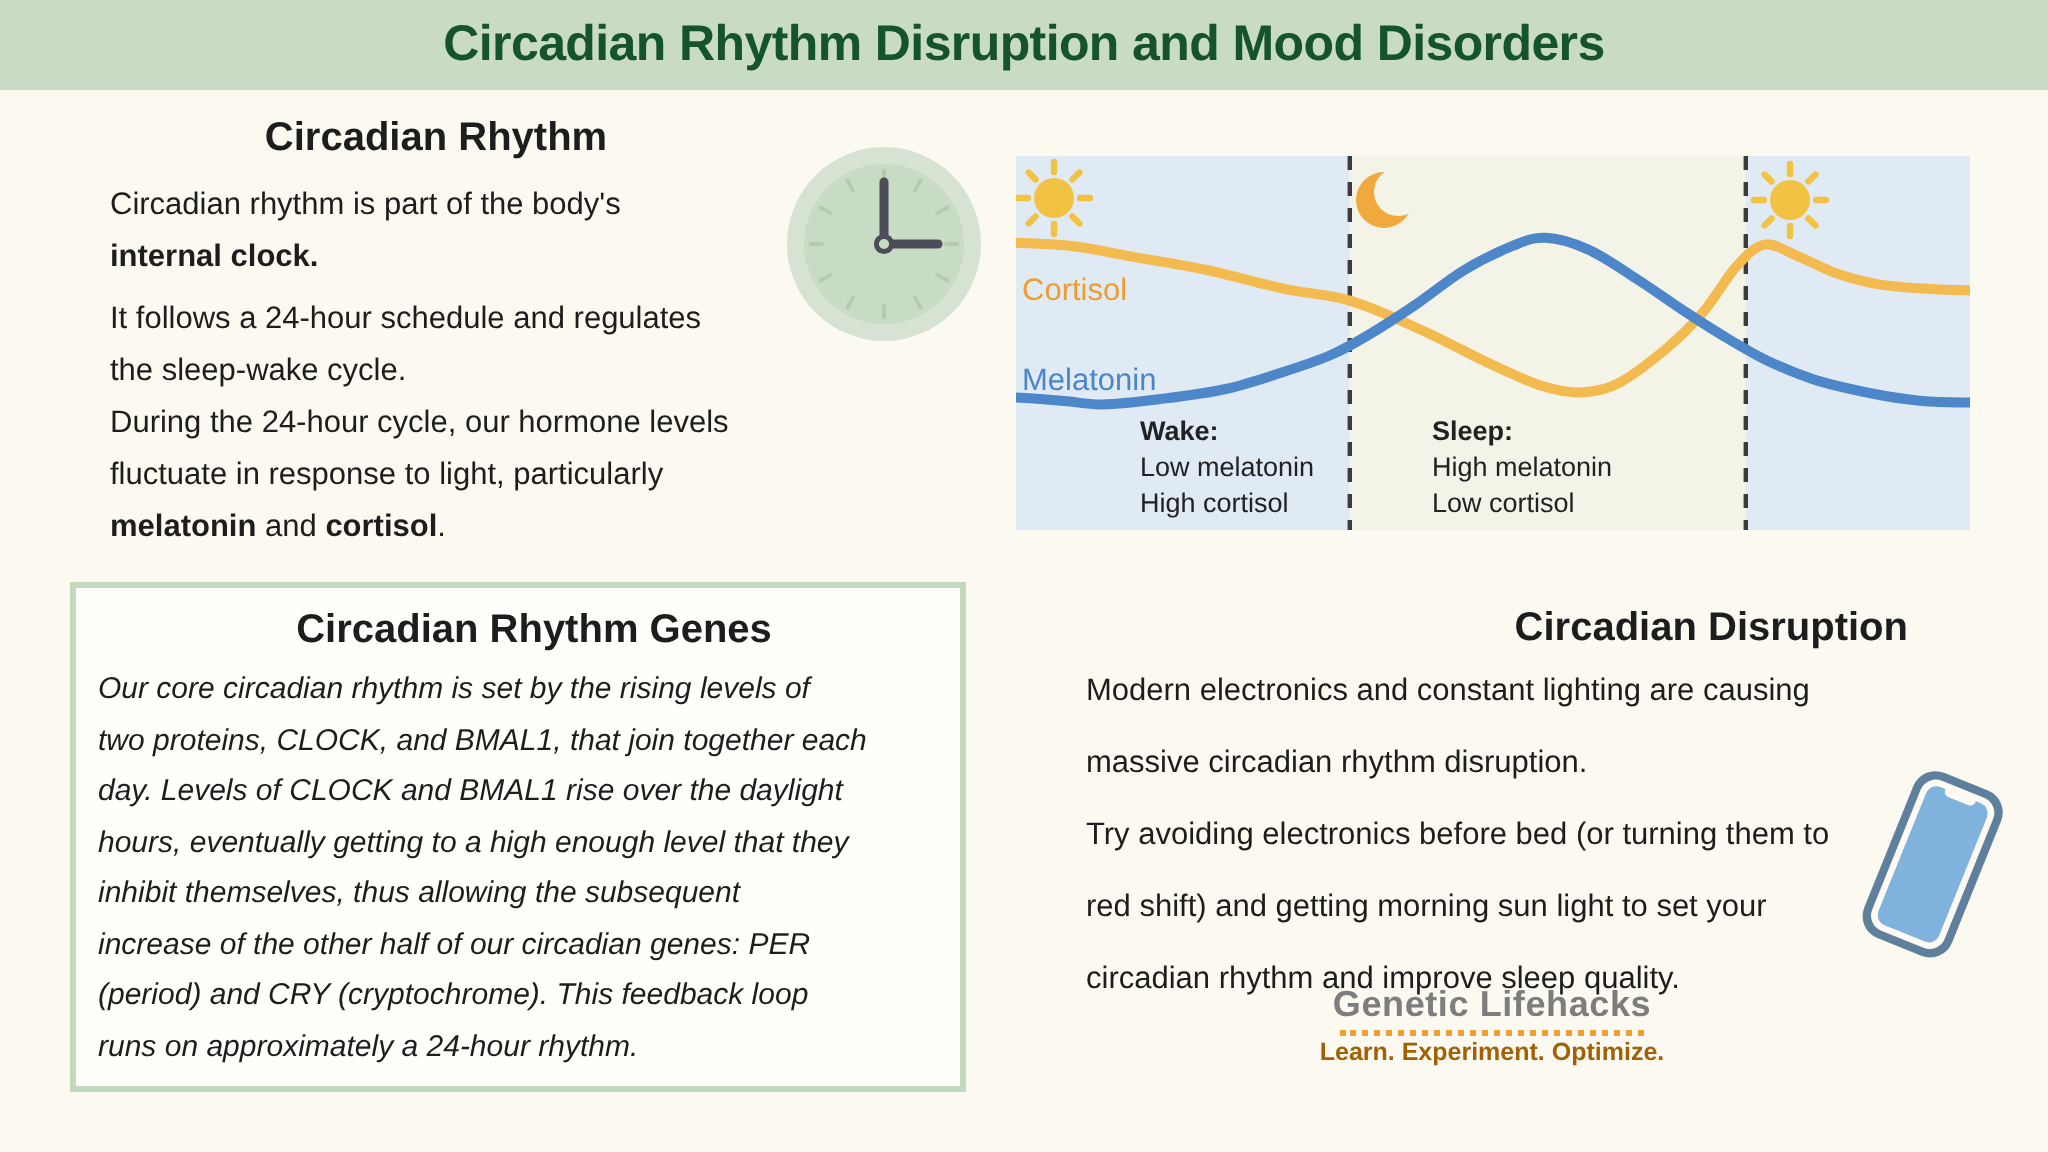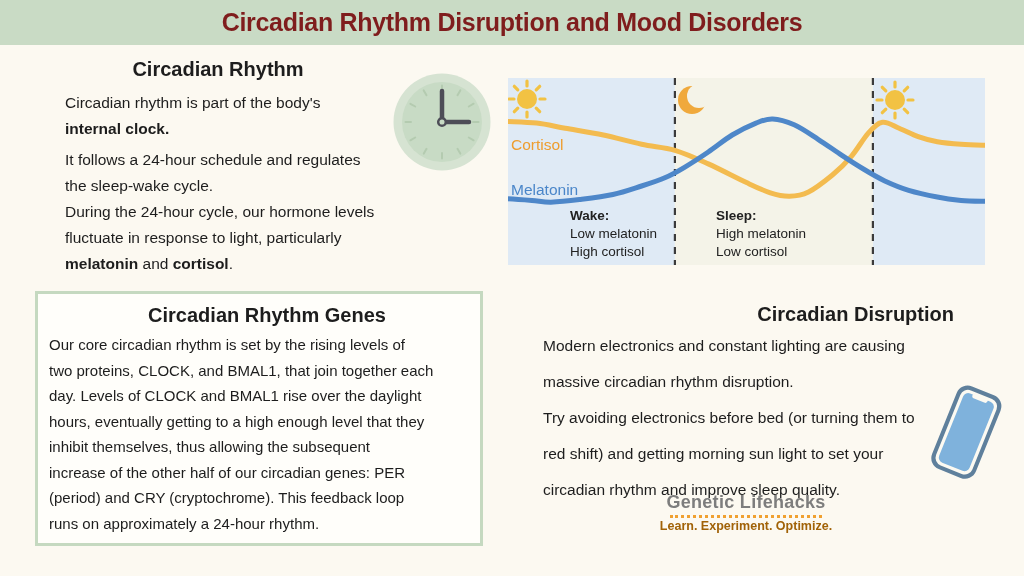--- a/index.html
+++ b/index.html
@@ -7,46 +7,46 @@
     width:1024px;height:576px;position:relative;overflow:hidden;
     background:#fcf9f1;color:#1d1d1d;
     font-family:"Liberation Sans","DejaVu Sans",sans-serif;
   }
   .titlebar{
     position:absolute;left:0;top:0;width:1024px;height:45px;
     background:#c9dbc5;
   }
   .titlebar h1{
     margin:0;text-align:center;line-height:45px;
-    font-size:25px;font-weight:bold;letter-spacing:-0.3px;color:#7f1d1d;
+    font-size:25px;font-weight:bold;letter-spacing:-0.3px;color:#14532d;
   }
   .intro-heading{
     position:absolute;left:53px;top:58px;width:330px;
     text-align:center;font-size:20px;font-weight:bold;
   }
   .intro-body{
-    position:absolute;left:65px;top:90px;width:352px;
+    position:absolute;left:55px;top:90px;width:352px;
     font-size:15.5px;line-height:26px;
   }
   .intro-body p{margin:0;white-space:pre-line;}
   .intro-body p.gap{margin-bottom:5px;}
   .clock-wrap{position:absolute;left:393px;top:73px;width:98px;height:98px;}
   .chart-wrap{position:absolute;left:508px;top:78px;width:477px;height:187px;}
   .chart-label{font-size:15.5px;}
   .chart-note{font-size:13.5px;fill:#222222;}
   .chart-note-title{font-weight:bold;}
   .genes-box{
     position:absolute;left:35px;top:291px;width:448px;height:255px;
     box-sizing:border-box;border:3px solid #c5d9c0;background:#fffefa;
   }
   .genes-box h2{
     margin:10px 0 5px 16px;text-align:center;font-size:20px;font-weight:bold;
   }
   .genes-body{
-    margin:0 11px;font-size:15px;line-height:25.5px;white-space:pre-line;
+    margin:0 11px;font-size:15px;line-height:25.5px;white-space:pre-line;font-style:italic;
   }
   .disruption-heading{
     position:absolute;left:540px;top:303px;width:414px;
     text-align:right;font-size:20px;font-weight:bold;
   }
   .disruption-body{
     position:absolute;left:543px;top:328px;width:430px;
     font-size:15.5px;line-height:36px;
   }
   .disruption-body p{margin:0;white-space:pre-line;}

